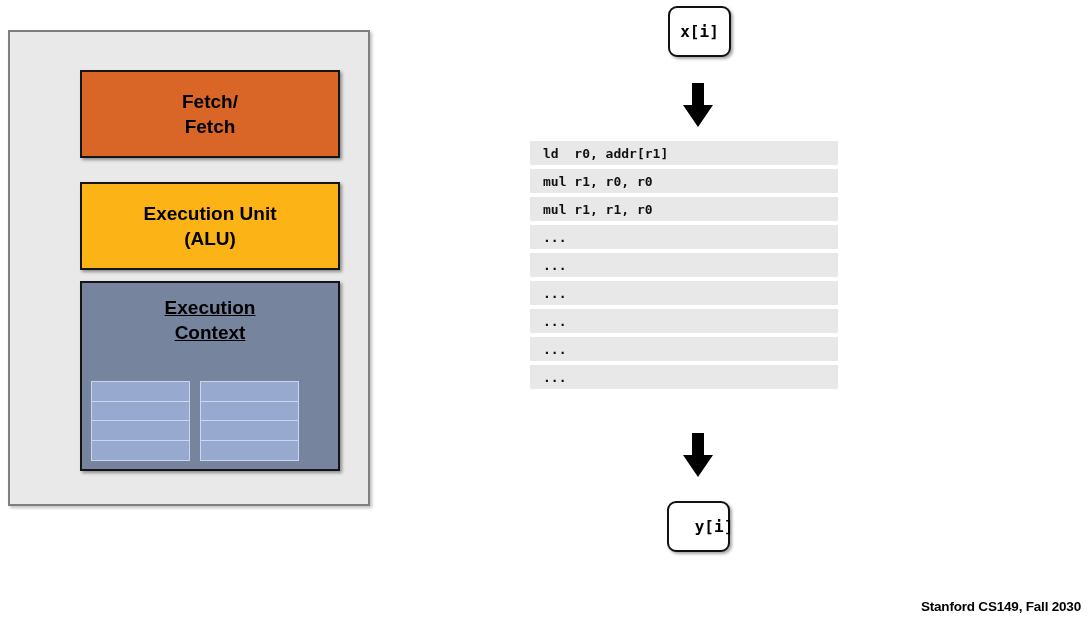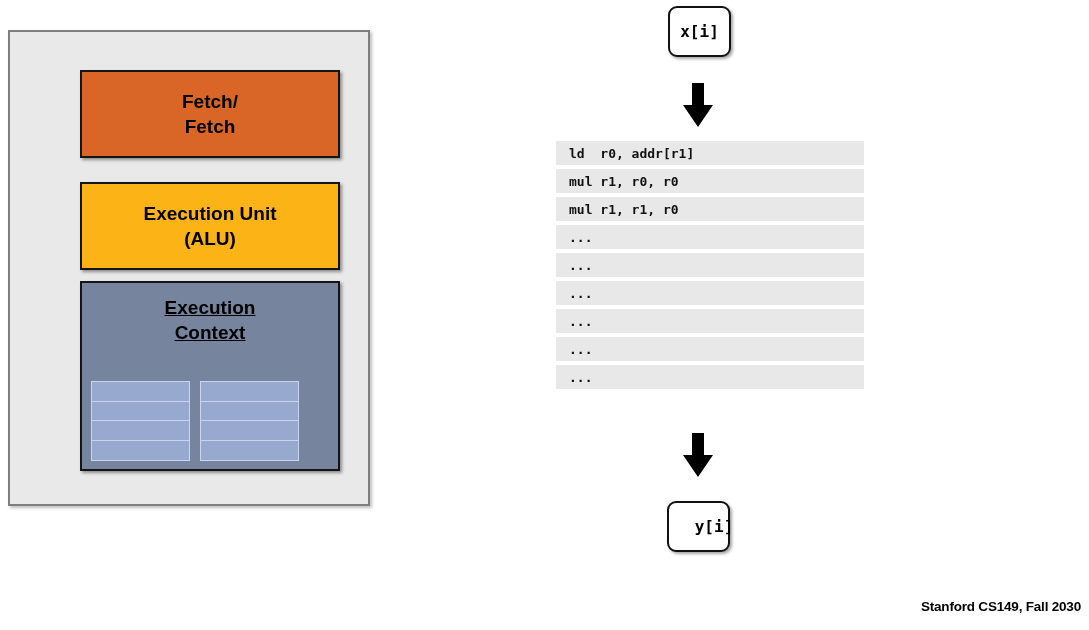--- a/index.html
+++ b/index.html
@@ -80,21 +80,21 @@
   }
   .box-input  { left: 668px; top: 6px; }
   .box-output { left: 667px; top: 501px; padding-left: 31px; }
 
   .flow-arrow { position: absolute; width: 30px; }
   .arrow-top    { left: 683px; top: 83px;  height: 44px; }
   .arrow-bottom { left: 683px; top: 432px; height: 46px; }
 
   .instruction-list {
     position: absolute;
-    left: 556px; top: 141px;
+    left: 530px; top: 141px;
     width: 308px;
   }
   .instruction-row {
     height: 24px;
     margin-bottom: 4px;
     background: #E8E8E8;
     display: flex;
     align-items: center;
     padding-left: 13px;
     box-sizing: border-box;

